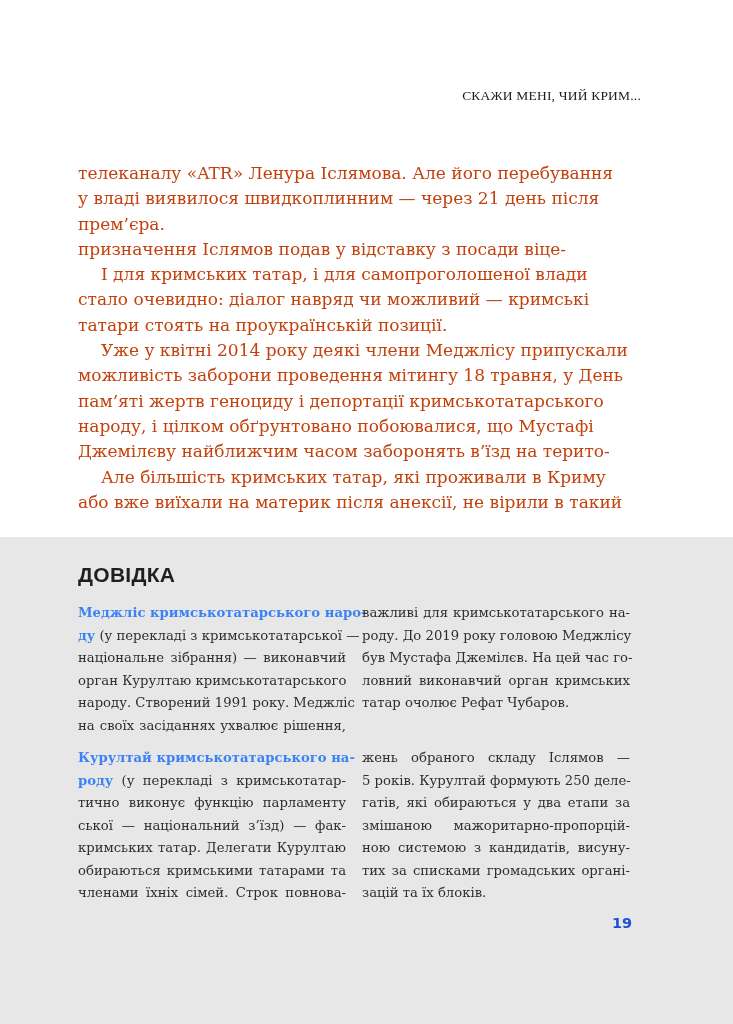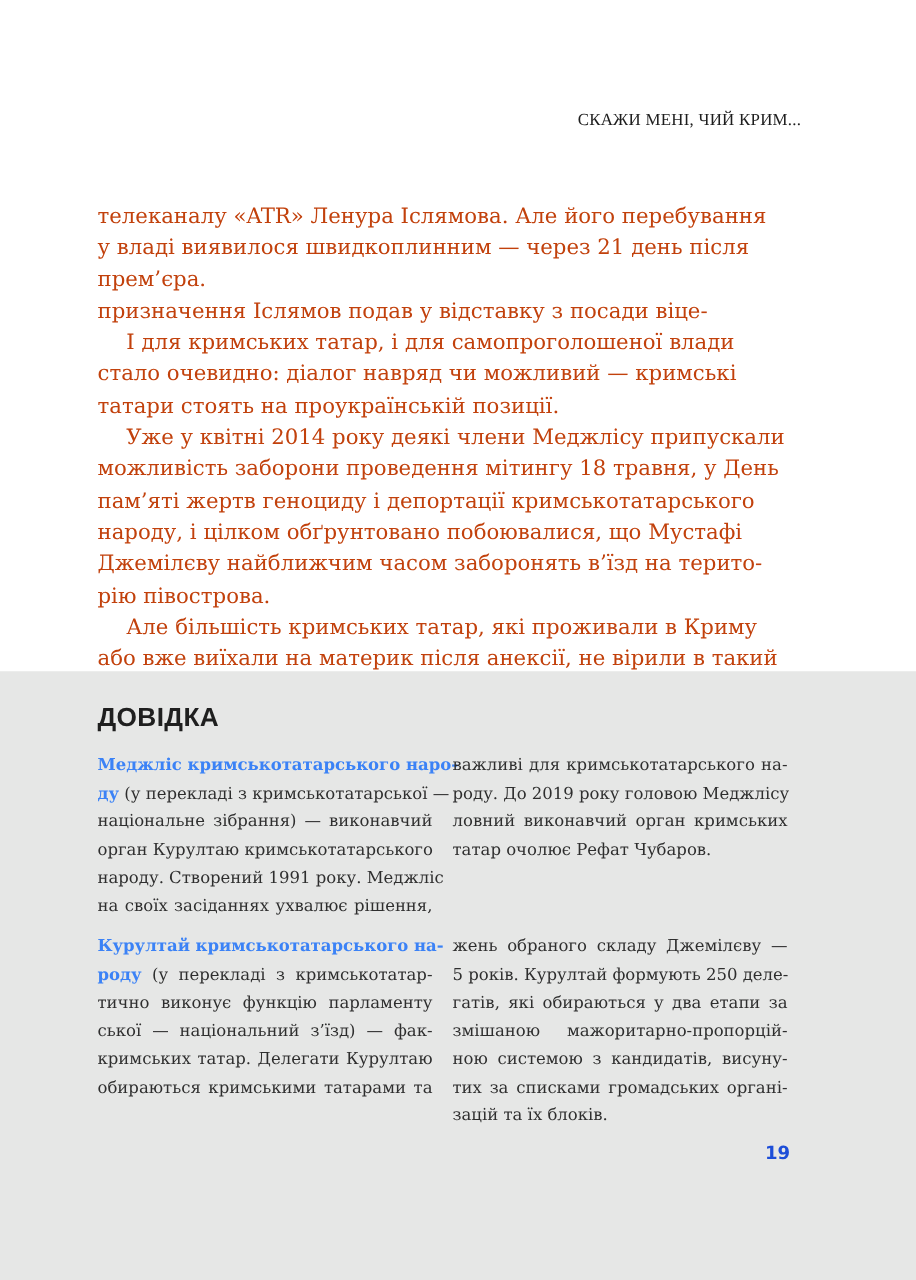--- a/index.html
+++ b/index.html
@@ -121,21 +121,20 @@
     <span class="line indent">І для кримських татар, і для самопроголошеної влади</span>
     <span class="line">стало очевидно: діалог навряд чи можливий — кримські</span>
     <span class="line last">татари стоять на проукраїнській позиції.</span>
   </p>
   <p>
     <span class="line indent">Уже у квітні 2014 року деякі члени Меджлісу припускали</span>
     <span class="line">можливість заборони проведення мітингу 18 травня, у День</span>
     <span class="line">пам’яті жертв геноциду і депортації кримськотатарського</span>
     <span class="line">народу, і цілком обґрунтовано побоювалися, що Мустафі</span>
     <span class="line">Джемілєву найближчим часом заборонять в’їзд на терито-</span>
-    <span class="line last">рію півострова.</span>
   </p>
   <p>
     <span class="line indent">Але більшість кримських татар, які проживали в Криму</span>
     <span class="line">або вже виїхали на материк після анексії, не вірили в такий</span>
   </p>
 </div>
 
 <div class="sidebar-box"></div>
 
 <div class="sidebar-title">ДОВІДКА</div>
@@ -145,35 +144,37 @@
   <span class="line"><b>ду</b><span> (у перекладі з кримськотатарської —</span></span>
   <span class="line">національне зібрання) — виконавчий</span>
   <span class="line">орган Курултаю кримськотатарського</span>
   <span class="line">народу. Створений 1991 року. Меджліс</span>
   <span class="line">на своїх засіданнях ухвалює рішення,</span>
 </div>
 
 <div class="col col-right-1">
   <span class="line">важливі для кримськотатарського на-</span>
   <span class="line">роду. До 2019 року головою Меджлісу</span>
+  <span class="line">був Мустафа Джемілєв. На цей час го-</span>
   <span class="line">ловний виконавчий орган кримських</span>
   <span class="line last">татар очолює Рефат Чубаров.</span>
 </div>
 
 <div class="col col-left-2">
   <span class="line"><b>Курултай кримськотатарського на-</b></span>
   <span class="line"><b>роду</b><span> (у перекладі з кримськотатар-</span></span>
   <span class="line">тично виконує функцію парламенту</span>
   <span class="line">ської — національний з’їзд) — фак-</span>
   <span class="line">кримських татар. Делегати Курултаю</span>
   <span class="line">обираються кримськими татарами та</span>
+  <span class="line">членами їхніх сімей. Строк повнова-</span>
 </div>
 
 <div class="col col-right-2">
-  <span class="line">жень обраного складу Джемілєву —</span>
+  <span class="line">жень обраного складу Іслямов —</span>
   <span class="line">5 років. Курултай формують 250 деле-</span>
   <span class="line">гатів, які обираються у два етапи за</span>
   <span class="line">змішаною мажоритарно-пропорцій-</span>
   <span class="line">ною системою з кандидатів, висуну-</span>
   <span class="line">тих за списками громадських органі-</span>
   <span class="line last">зацій та їх блоків.</span>
 </div>
 
 <div class="page-number">19</div>
 

